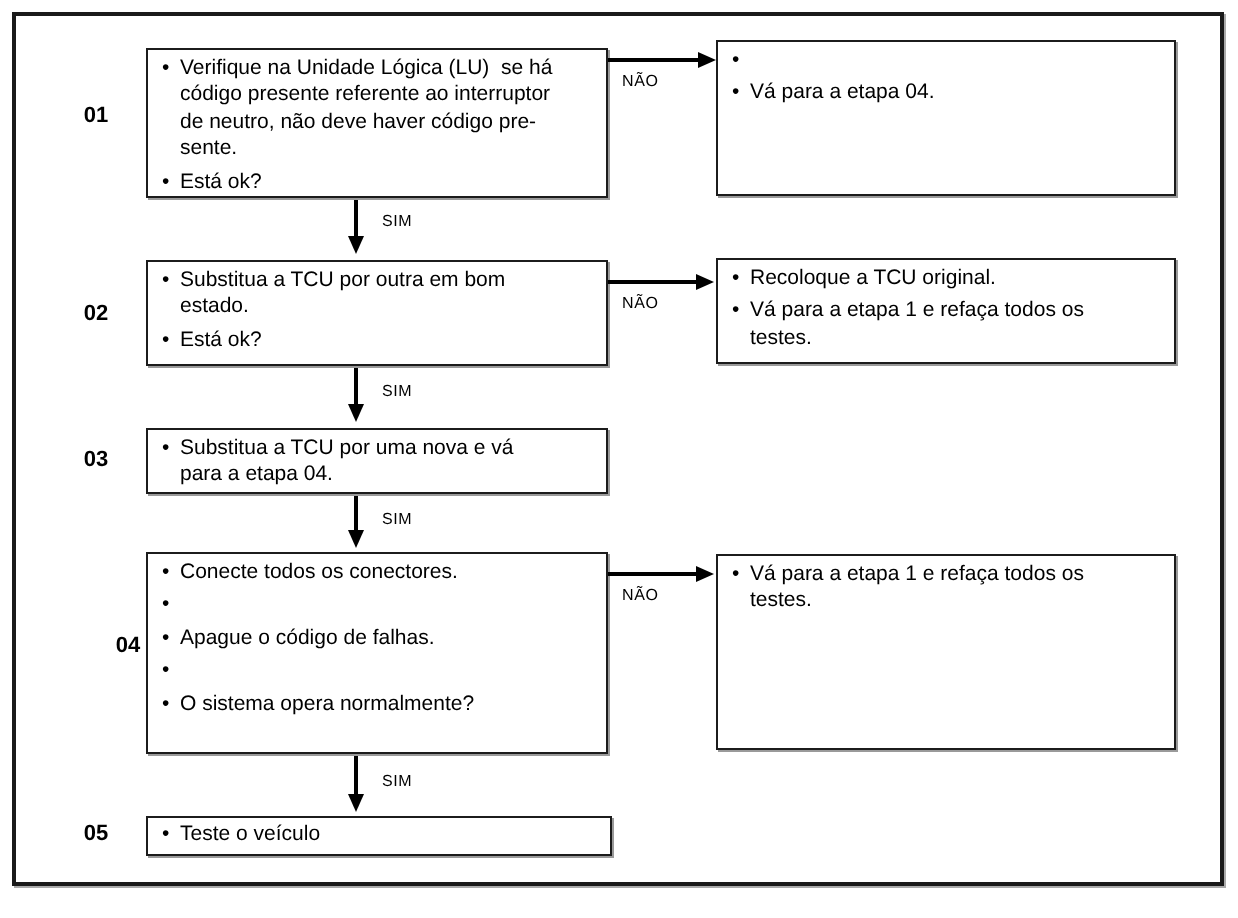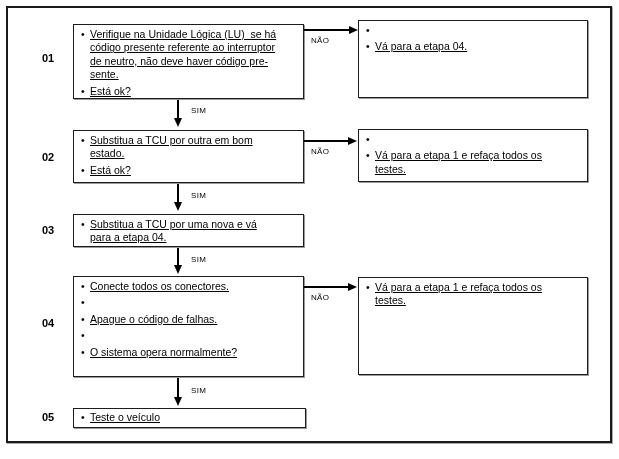--- a/index.html
+++ b/index.html
@@ -48,21 +48,20 @@
     margin-bottom: 3px;
     font-size: 10.5px;
     line-height: 13.4px;
   }
   .dot {
     flex: 0 0 9px;
     width: 9px;
   }
   .txt {
     white-space: pre;
-    text-decoration: underline;
   }
   .hline {
     position: absolute;
     height: 2px;
     background: #000000;
   }
   .vline {
     position: absolute;
     width: 2px;
     background: #000000;
@@ -151,20 +150,21 @@
     </div>
   </div>
 
   <div class="hline" style="left:304px; top:140px; width:46px;"></div>
   <div class="head-right" style="left:348px; top:136.5px;"></div>
   <div class="branch-label" style="left:311px; top:147px;">NÃO</div>
 
   <div class="box" style="left:358px; top:129px; width:230px; height:53px;">
     <div class="bullet">
       <span class="dot">•</span>
+      <span class="txt">Recoloque a TCU original.</span>
     </div>
     <div class="bullet">
       <span class="dot">•</span>
       <span class="txt">Vá para a etapa 1 e refaça todos os
 testes.</span>
     </div>
   </div>
 
   <div class="vline" style="left:177px; top:184px; height:19px;"></div>
   <div class="head-down" style="left:173.5px; top:202px;"></div>
@@ -177,21 +177,21 @@
       <span class="dot">•</span>
       <span class="txt">Substitua a TCU por uma nova e vá
 para a etapa 04.</span>
     </div>
   </div>
 
   <div class="vline" style="left:177px; top:248px; height:18px;"></div>
   <div class="head-down" style="left:173.5px; top:265px;"></div>
   <div class="sim-label" style="left:191px; top:255px;">SIM</div>
 
-  <div class="stepnum" style="left:30px; top:317px;">04</div>
+  <div class="stepnum" style="left:46px; top:317px;">04</div>
 
   <div class="box" style="left:73px; top:276px; width:231px; height:101px;">
     <div class="bullet">
       <span class="dot">•</span>
       <span class="txt">Conecte todos os conectores.</span>
     </div>
     <div class="bullet">
       <span class="dot">•</span>
     </div>
     <div class="bullet">

